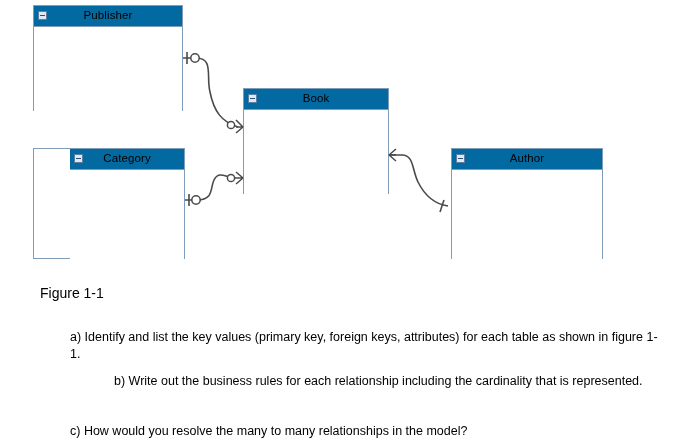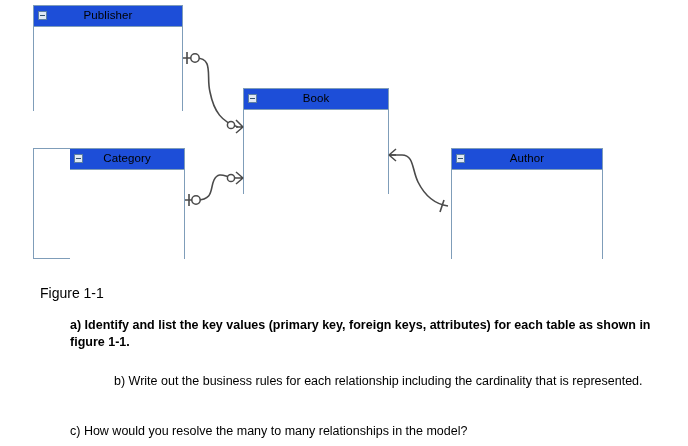--- a/index.html
+++ b/index.html
@@ -28,21 +28,21 @@
     position: absolute;
     box-sizing: border-box;
     border: 1px solid #7f9db9;
     background: #ffffff;
   }
   .entity-header {
     position: relative;
     height: 21px;
     box-sizing: border-box;
     border-bottom: 1px solid #7f9db9;
-    background: #1d4ed8;
+    background: #0369a1;
     display: flex;
     align-items: center;
     justify-content: center;
   }
   .entity-title {
     font-size: 11.5px;
     color: #000000;
     line-height: 1;
     letter-spacing: 0.1px;
   }
@@ -90,21 +90,21 @@
     top: 10px;
     font-size: 14px;
   }
   .question {
     position: absolute;
     left: 70px;
     width: 590px;
     font-size: 12.5px;
     line-height: 1.35;
   }
-  #q-a { top: 42px; font-weight: bold; }
+  #q-a { top: 54px; }
   #q-b { top: 98px; padding-left: 44px; }
   #q-c { top: 148px; }
 </style>
 </head>
 <body>
 
 <div id="diagram-area">
 
   <div class="entity" id="entity-publisher" style="left:33px; top:5px; width:150px; height:106px;">
     <div class="entity-header">

